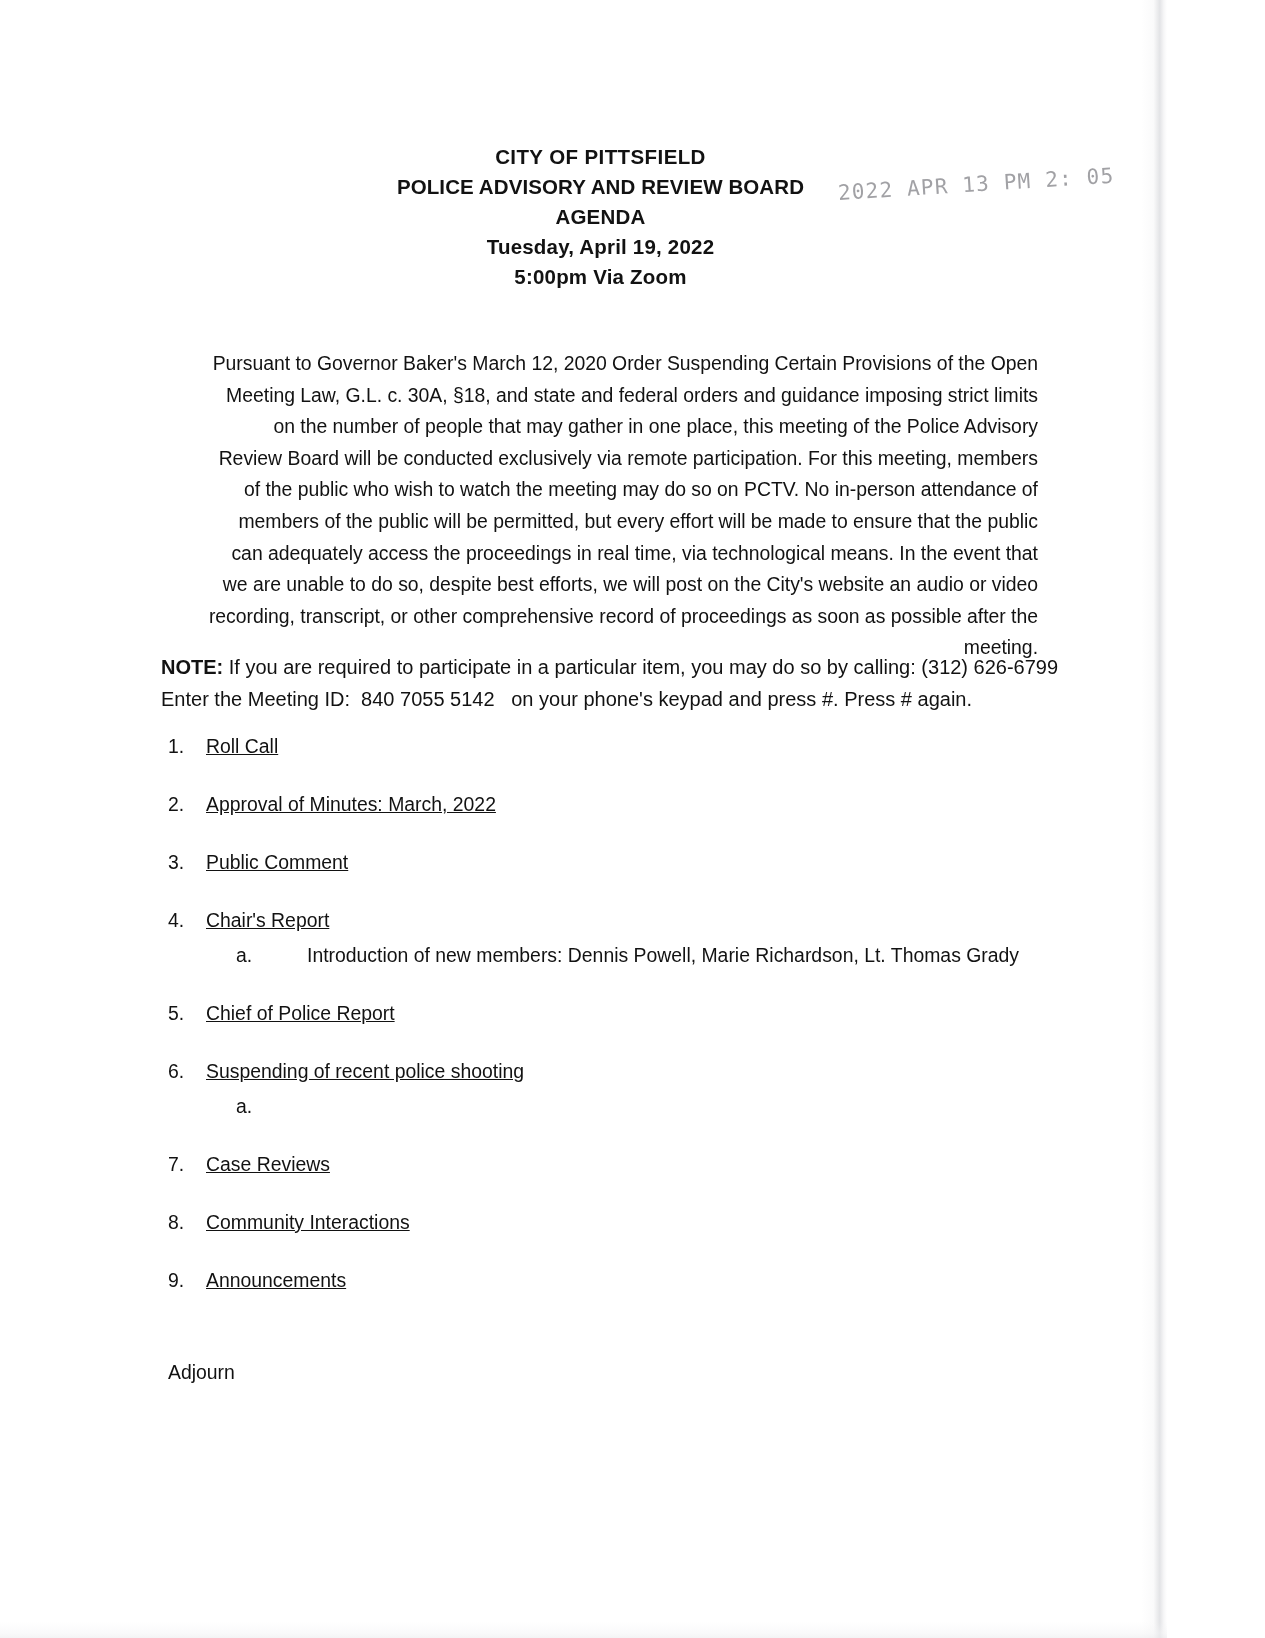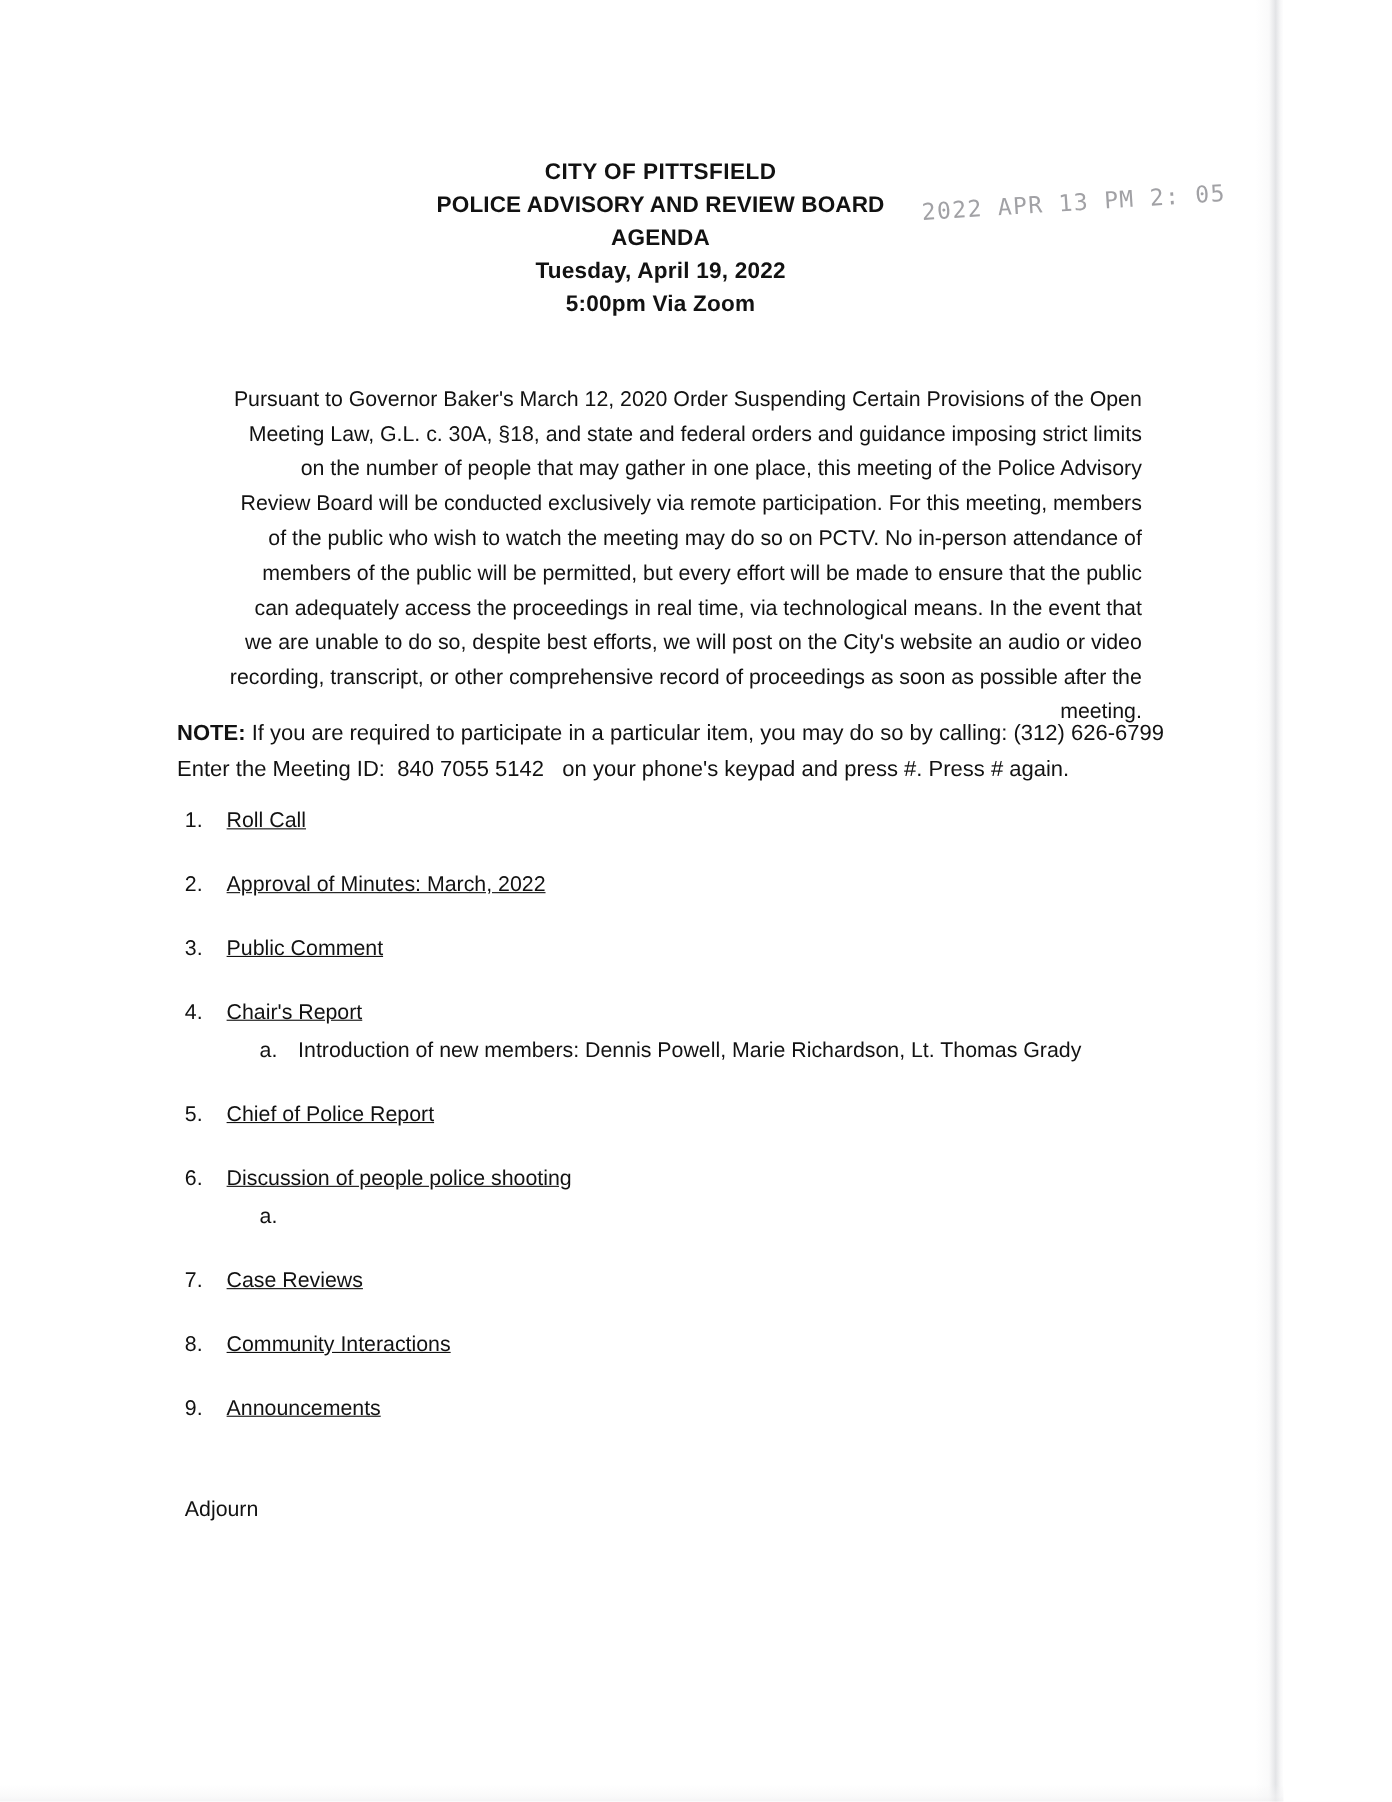--- a/index.html
+++ b/index.html
@@ -148,20 +148,21 @@
     line-height: 28px;
     margin-top: 7px;
     padding-left: 68px;
   }
   .subitem-letter {
     width: 35px;
     flex: 0 0 35px;
   }
   .subitem-text {
     flex: 1 1 auto;
+    margin-left: 36px;
   }
 
   
   .adjourn {
     position: absolute;
     top: 1358px;
     left: 168px;
     font-size: 19.4px;
     line-height: 28px;
   }
@@ -227,21 +228,21 @@
     <div class="agenda-item">
       <div class="agenda-row">
         <span class="agenda-num">5.</span>
         <span class="agenda-text">Chief of Police Report</span>
       </div>
     </div>
 
     <div class="agenda-item">
       <div class="agenda-row">
         <span class="agenda-num">6.</span>
-        <span class="agenda-text">Discussion of people police shooting</span>
+        <span class="agenda-text">Suspending of recent police shooting</span>
       </div>
       <div class="subitem-row">
         <span class="subitem-letter">a.</span>
       </div>
     </div>
 
     <div class="agenda-item">
       <div class="agenda-row">
         <span class="agenda-num">7.</span>
         <span class="agenda-text">Case Reviews</span>

